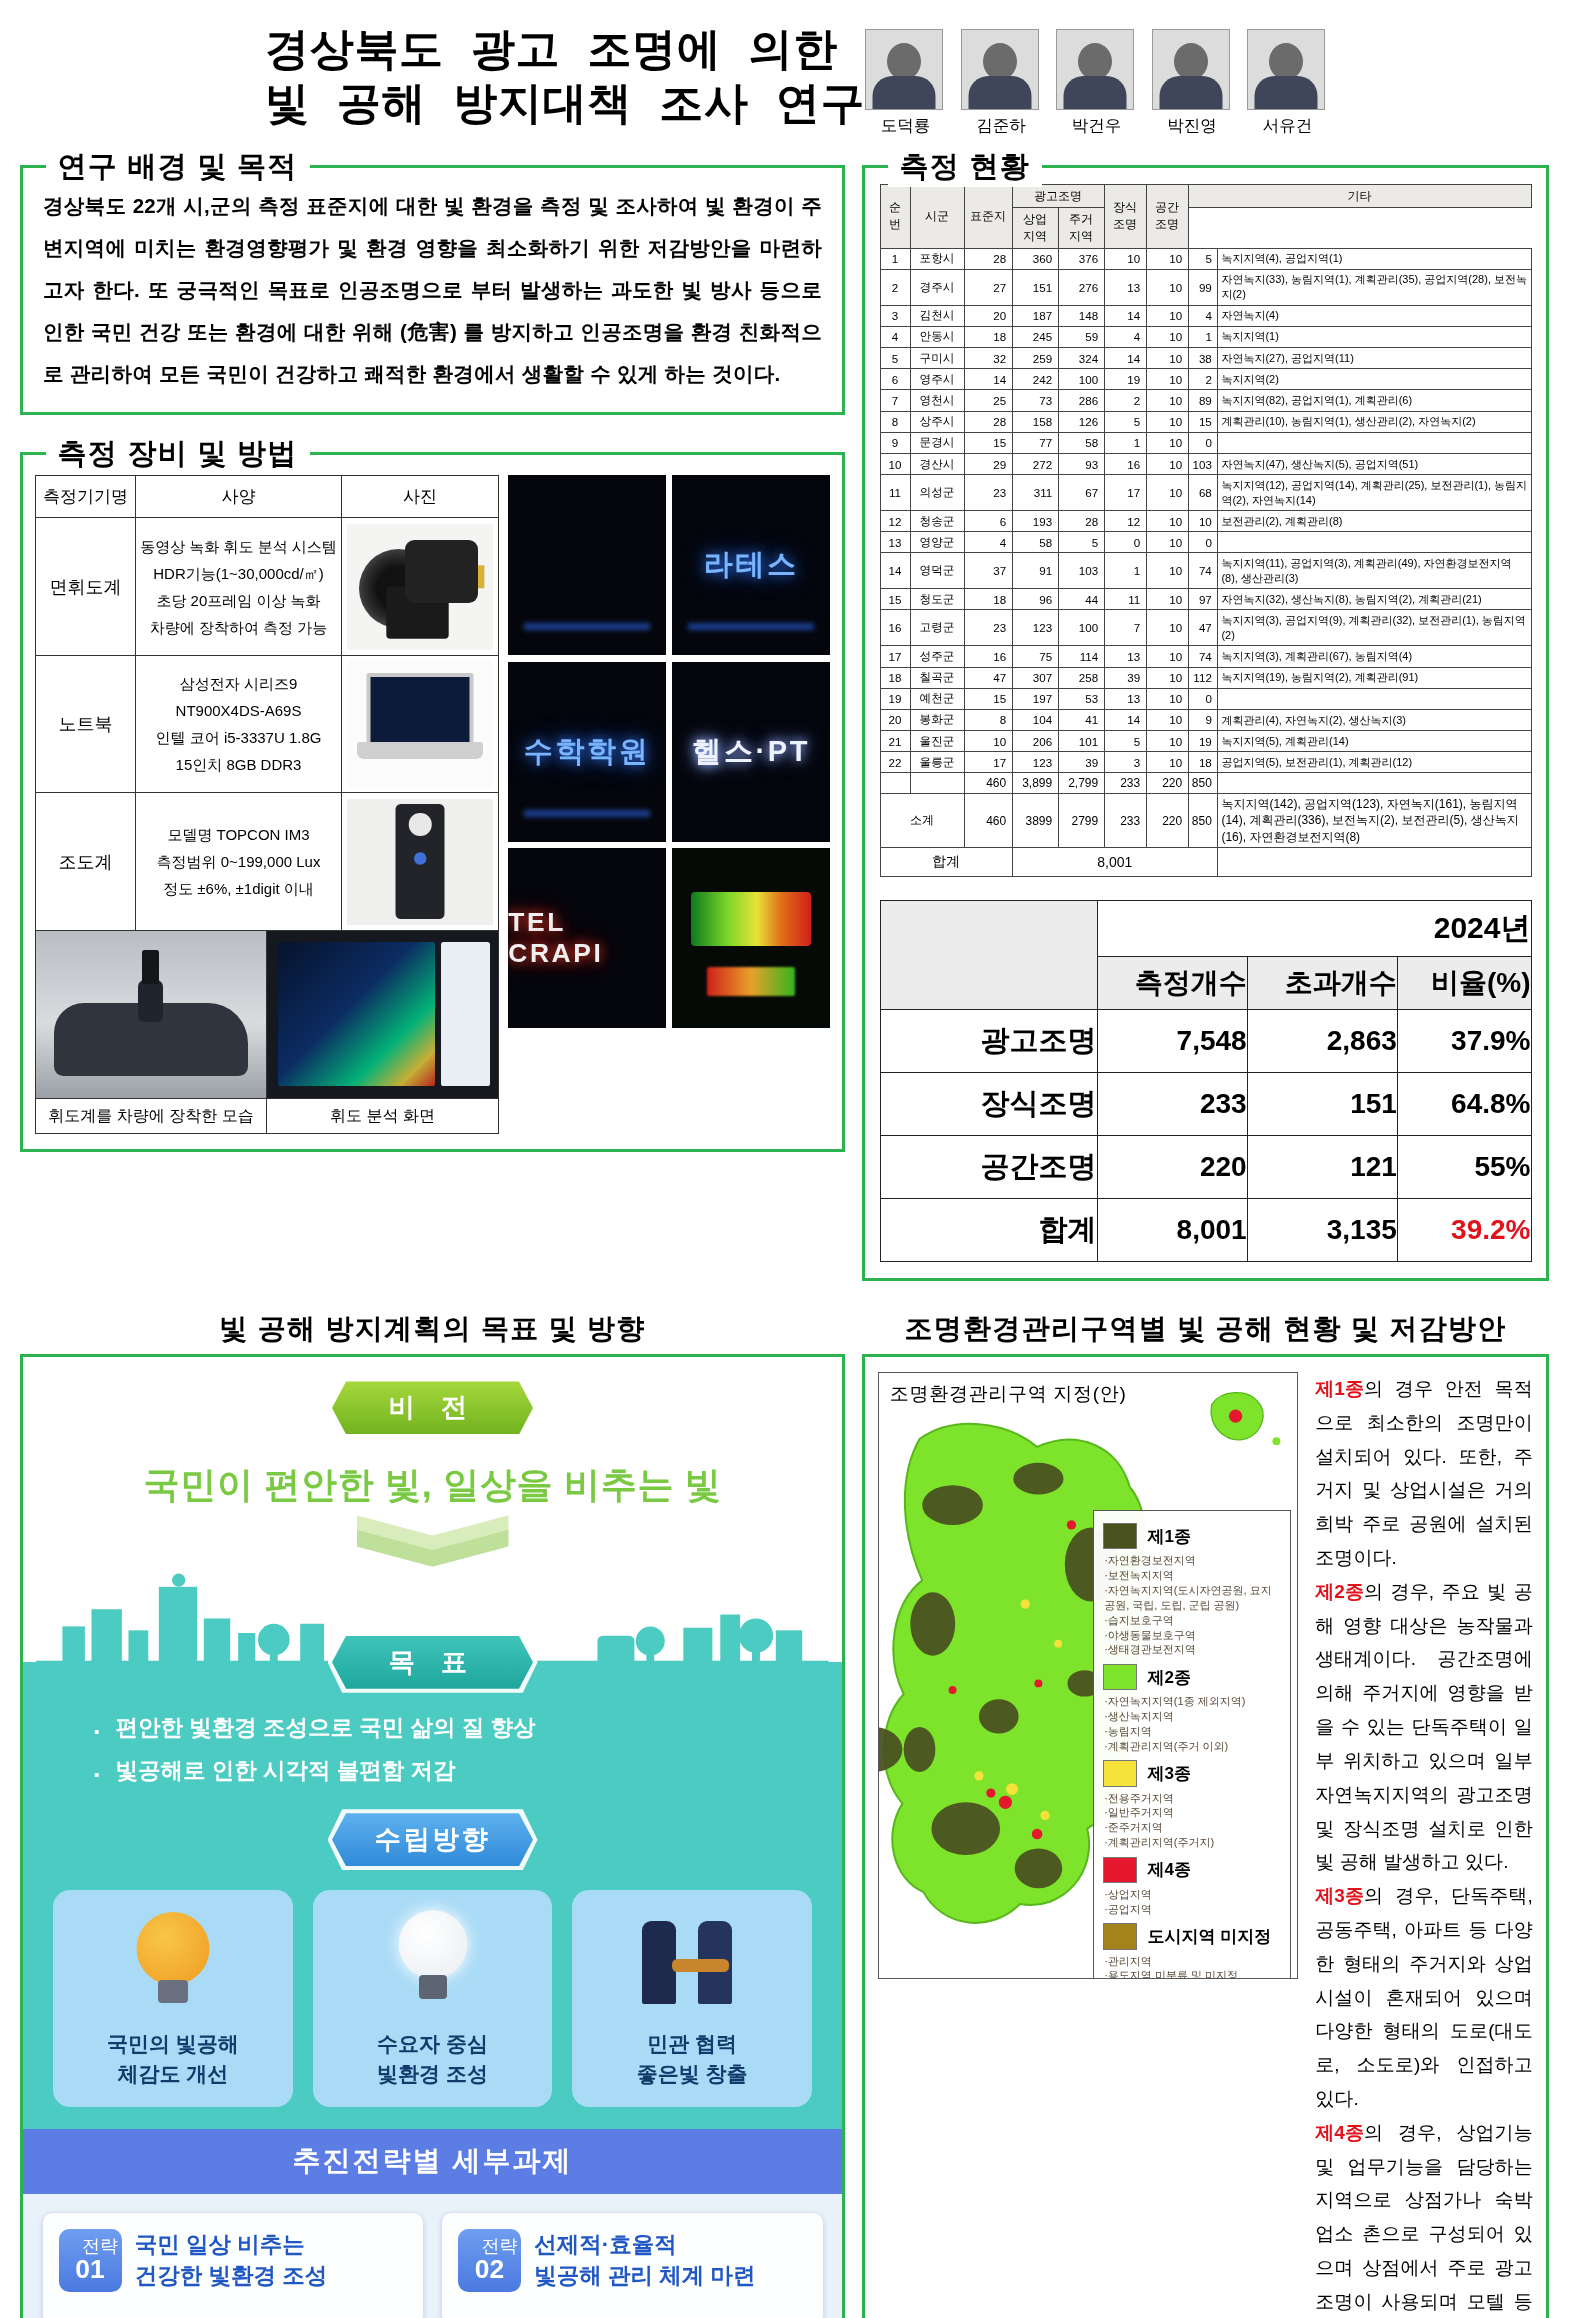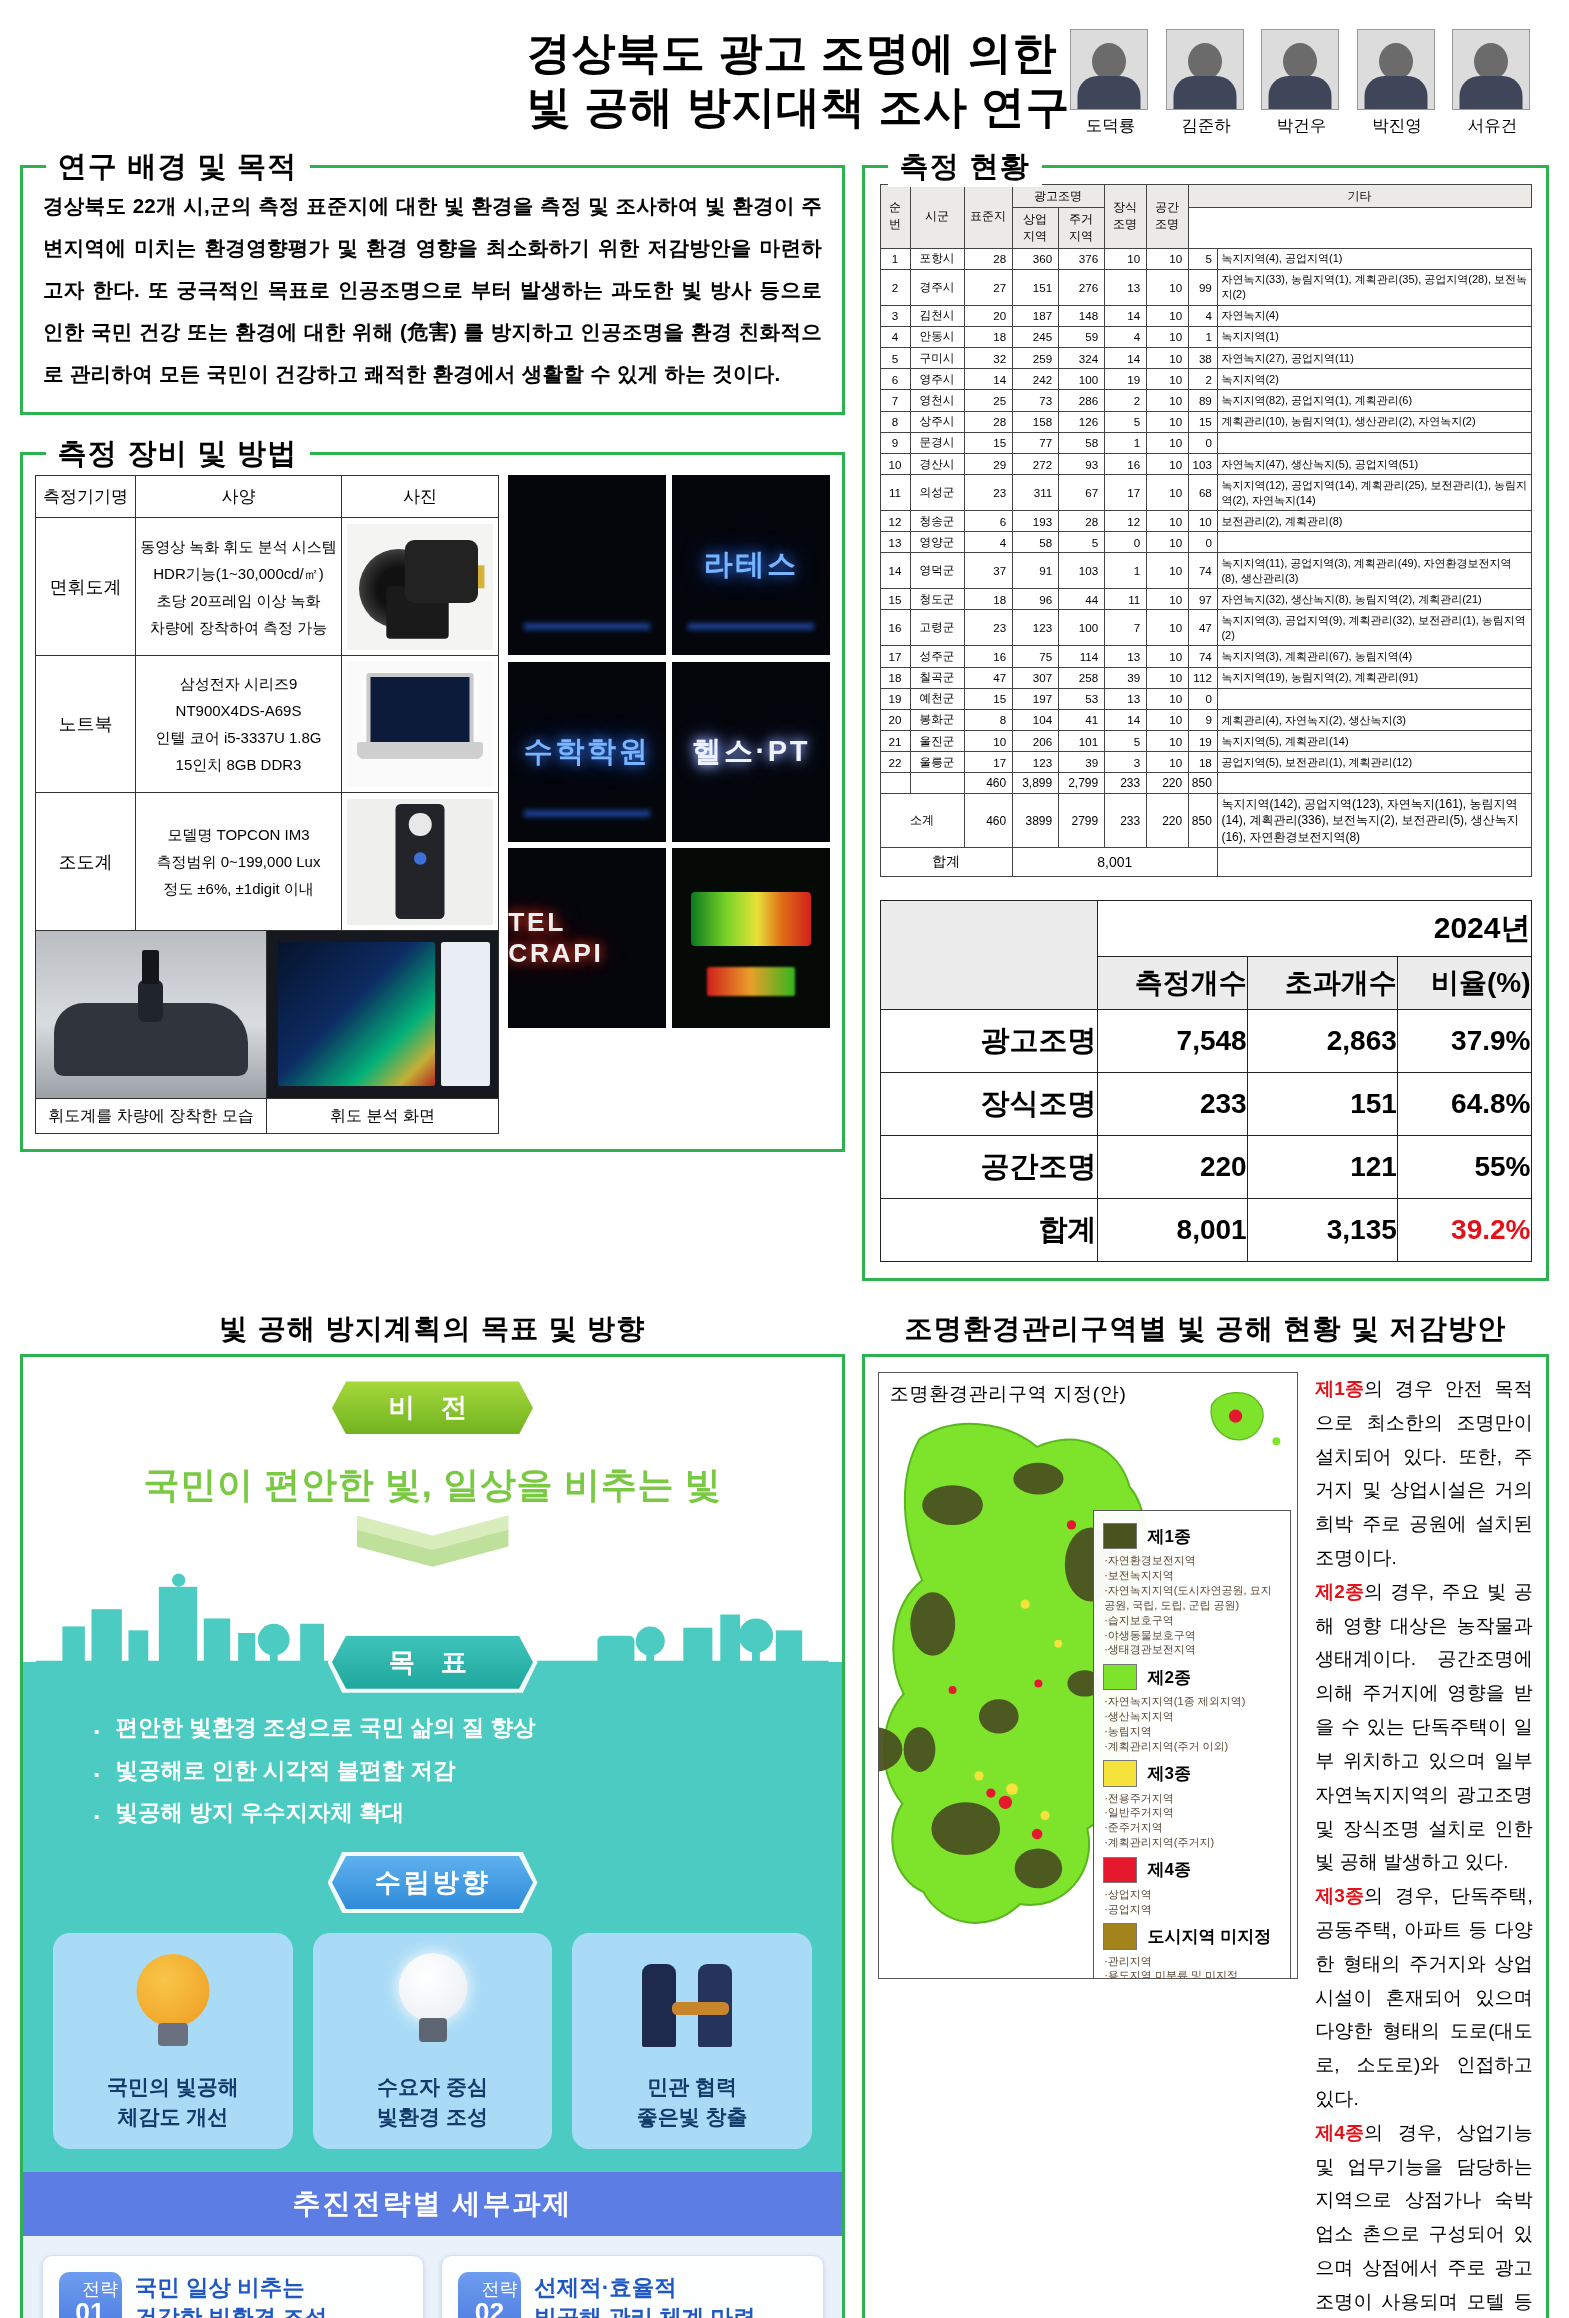--- a/index.html
+++ b/index.html
@@ -4,21 +4,21 @@
 <style>
   * { margin:0; padding:0; box-sizing:border-box; }
   body {
     width:1569px; min-height:2319px; background:#ffffff;
     font-family:"Liberation Sans", sans-serif; color:#000;
     position:relative; overflow:hidden;
   }
   .page { padding:17px 20px 20px 20px; }
 
   
-  .header { display:flex; justify-content:flex-end; align-items:flex-start; padding:9.3px 6.6px 4px 40px; }
+  .header { display:flex; justify-content:center; align-items:flex-start; padding:9.3px 6.6px 4px 40px;font-family:Liberation Mono, monospace; }
   .page-title { font-size:44px; font-weight:bold; line-height:1.22; letter-spacing:0.7px; }
   .authors { display:flex; gap:14.5px; margin-right:9.3px; margin-top:2.6px; }
   .author { width:81px; text-align:center; }
   .author .photo { width:78px; height:81px; background:#dcdcdc; border:0.7px solid #9a9a9a; position:relative; overflow:hidden; }
   .author .photo::before { content:""; position:absolute; left:50%; top:13.2px; transform:translateX(-50%);
     width:34px; height:37px; border-radius:50%; background:#6b6b6b; }
   .author .photo::after { content:""; position:absolute; left:50%; top:46px; transform:translateX(-50%);
     width:63px; height:40px; border-radius:20px 20px 0 0; background:#40465a; }
   .author .name { font-size:16.5px; margin-top:5.3px; }
 
@@ -668,21 +668,20 @@
             </g>
           </svg>
         </div>
         <div class="plan-teal">
           <div class="goal-badge-wrap hex hex-outer">
             <div class="hex hex-inner hex-teal">목 표</div>
           </div>
           <ul class="goal-list" id="goal-list">
               <li>편안한 빛환경 조성으로 국민 삶의 질 향상</li>
               <li>빛공해로 인한 시각적 불편함 저감</li>
-              <li>빛공해 방지 우수지자체 확대</li>
             </ul>
           <div class="hex hex-outer dir-badge">
             <div class="hex hex-inner hex-blue" style="letter-spacing:2.6px;">수립방향</div>
           </div>
           <div class="dir-cards" id="dir-cards">
               <div class="dir-card">
                 <div class="dir-illus bulb-orange"></div>
                 <div class="dir-label">국민의 빛공해
 체감도 개선</div>
               </div>

